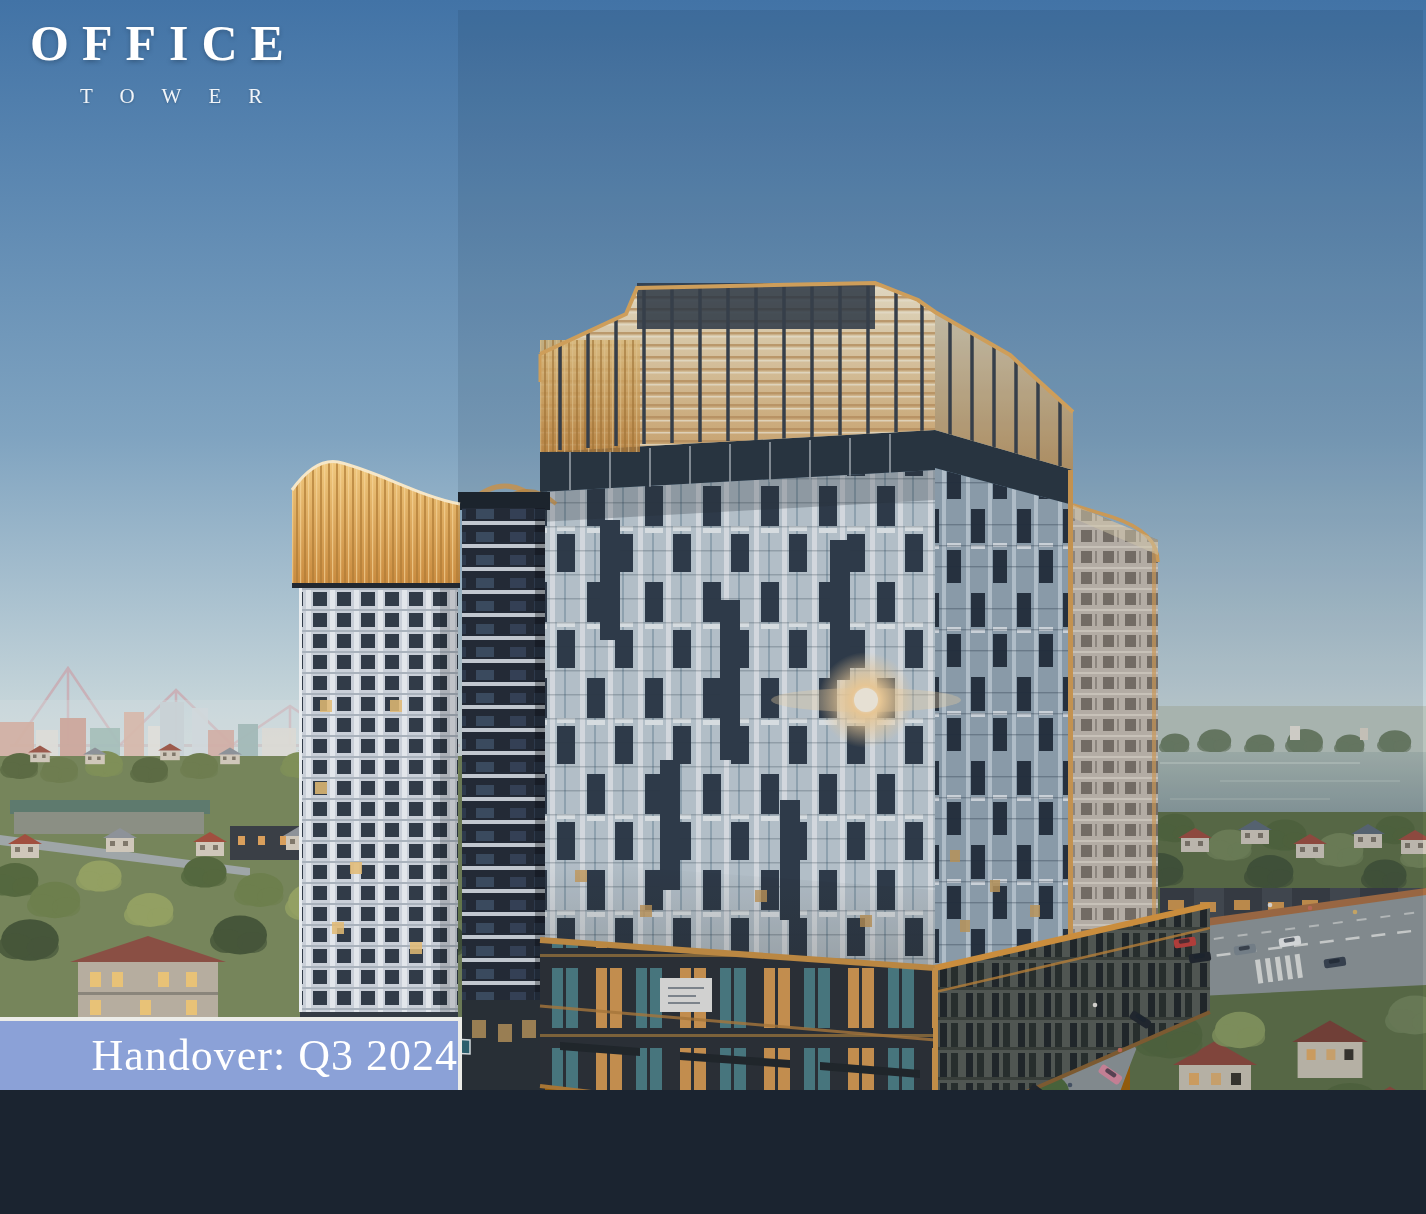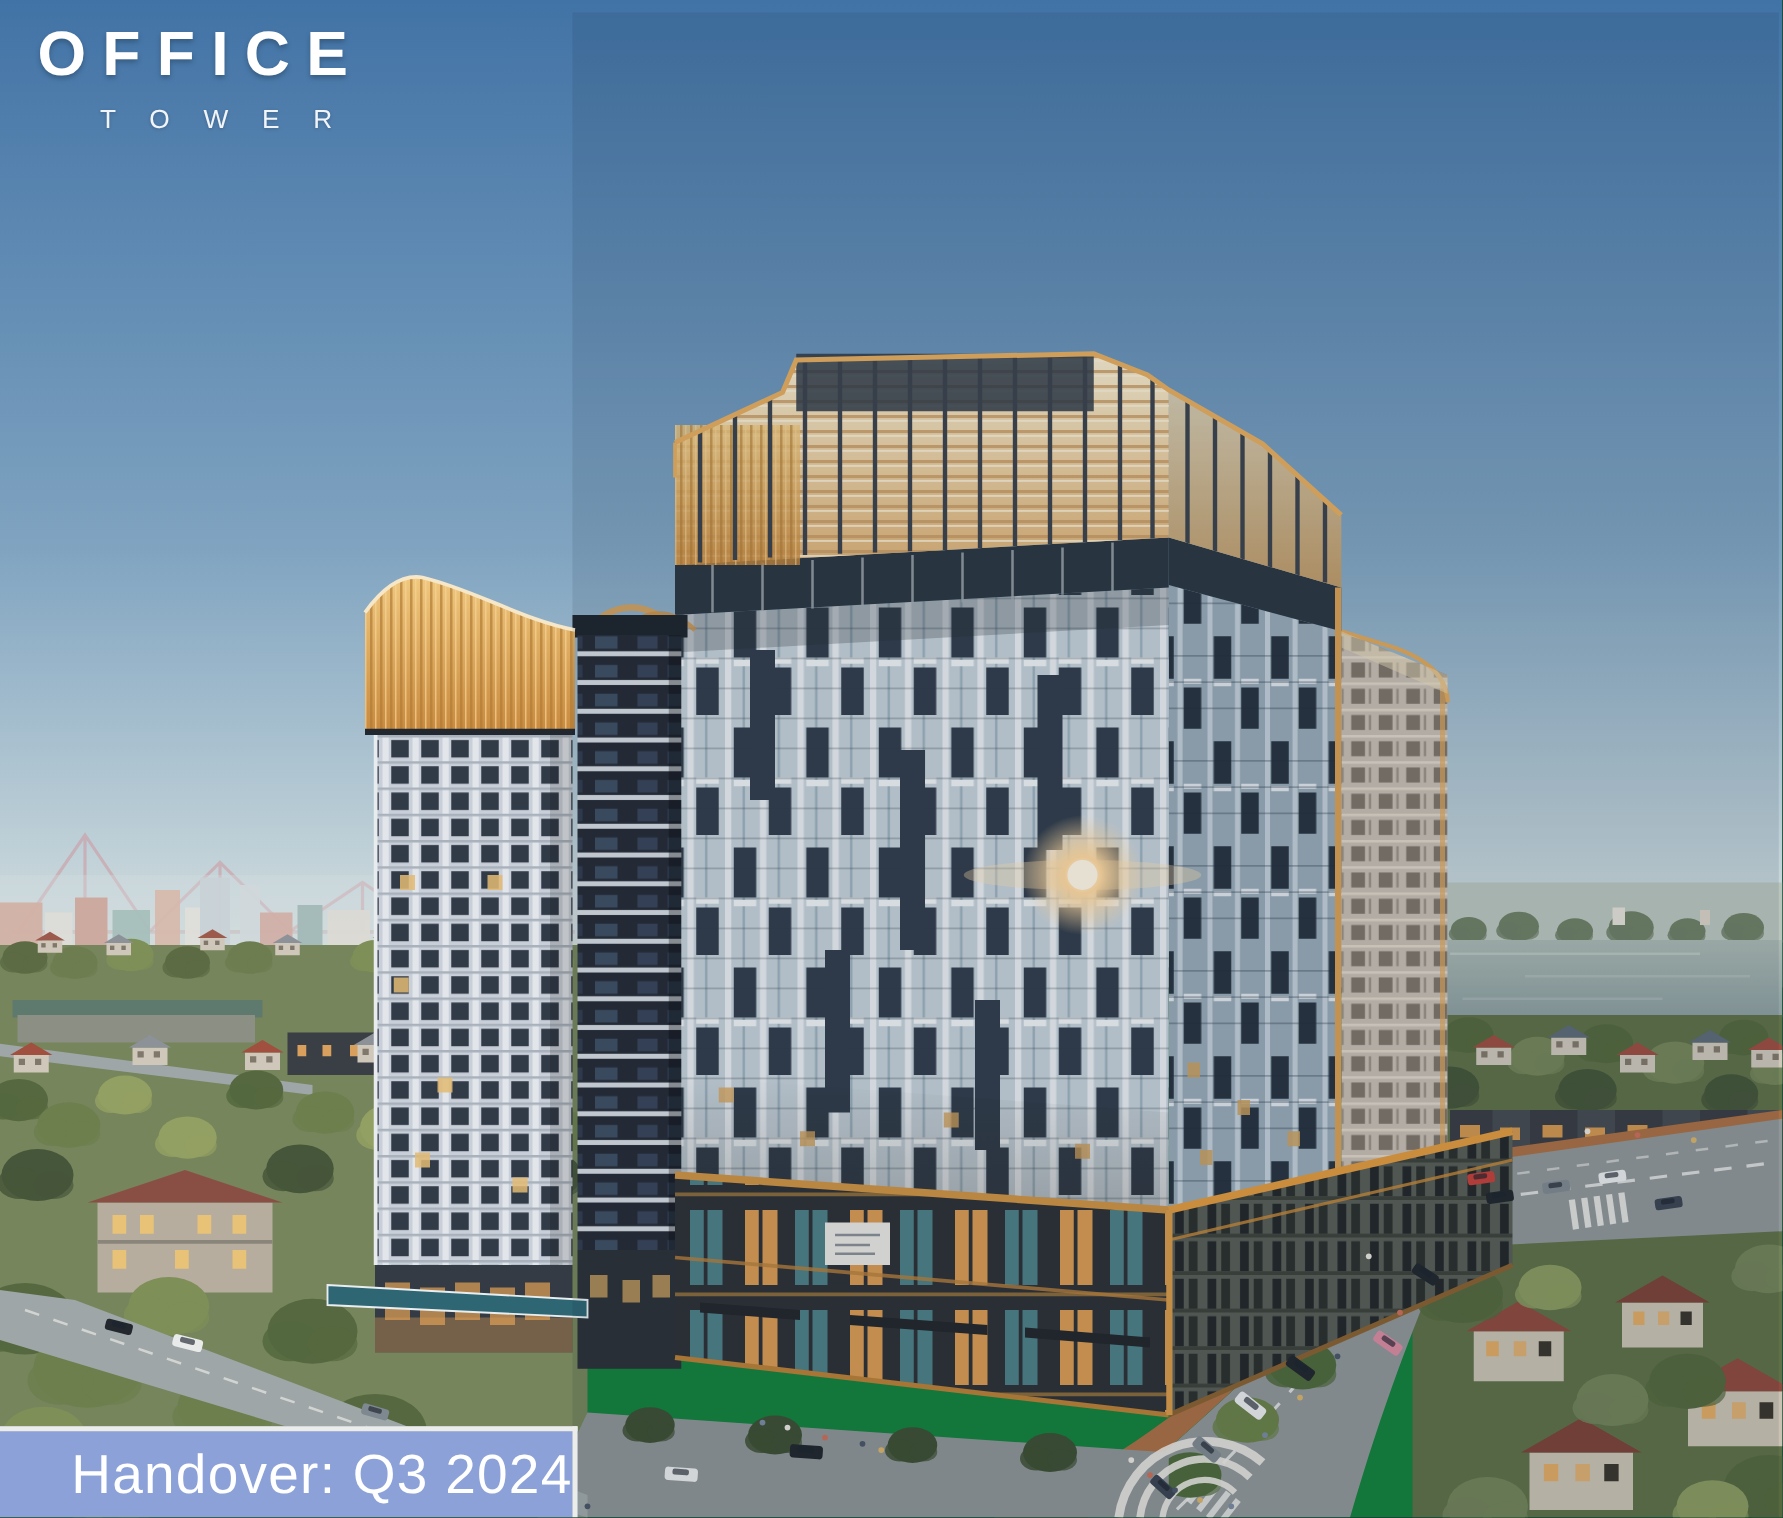--- a/index.html
+++ b/index.html
@@ -1,17 +1,17 @@
 <!DOCTYPE html>
 <html style="--banner-bg: #8BA1D7; --banner-border: #ECECE8; --banner-text: #FFFFFF; --sky-top: #3F6FA2; --sky-horizon: #C9D8DC; --gold: #DFA75C; --crown-cream: #F0DFBB; --facade-light: #D5DDE3; --facade-shadow: #97A8B5; --facade-dark: #333E4C; --podium: #2F3338; --podium-light-warm: #DE9E58; --podium-light-teal: #4F868C; --water: #95A5A3; --foliage: #6E8052; --roof-red: #9C4F41; --road: #8F9698; --sidewalk: #A96F44; --glint: #FFD9A0;"><head>
 <meta charset="utf-8">
 <style>
   html,body{margin:0;padding:0;background:#1b2430;}
-  #stage{position:relative;width:1426px;height:1214px;overflow:hidden;
-         font-family:Liberation Sans, sans-serif;background:#15803d;}
+  #stage{position:relative;width:1426px;height:1090px;overflow:hidden;
+         font-family:Liberation Serif, serif;background:#a16207;}
   #stage svg{position:absolute;inset:0;display:block;}
   .seam{position:absolute;left:458px;top:10px;width:965px;height:1204px;
         background:rgba(12,30,52,0.10);pointer-events:none;}
   .logo{position:absolute;left:30px;top:18px;color:#fff;}
   .logo-title{display:block;font-size:50px;font-weight:800;letter-spacing:13px;
               line-height:1;text-shadow:0 2px 4px rgba(20,40,60,.35);}
   .logo-sub{display:block;margin:16px 15px 0 50px;font-size:21px;font-weight:300;
             letter-spacing:27px;opacity:.92;text-shadow:0 1px 3px rgba(20,40,60,.3);}
   .banner{position:absolute;left:0;bottom:0;width:462px;height:73px;
           box-sizing:border-box;display:flex;align-items:center;

